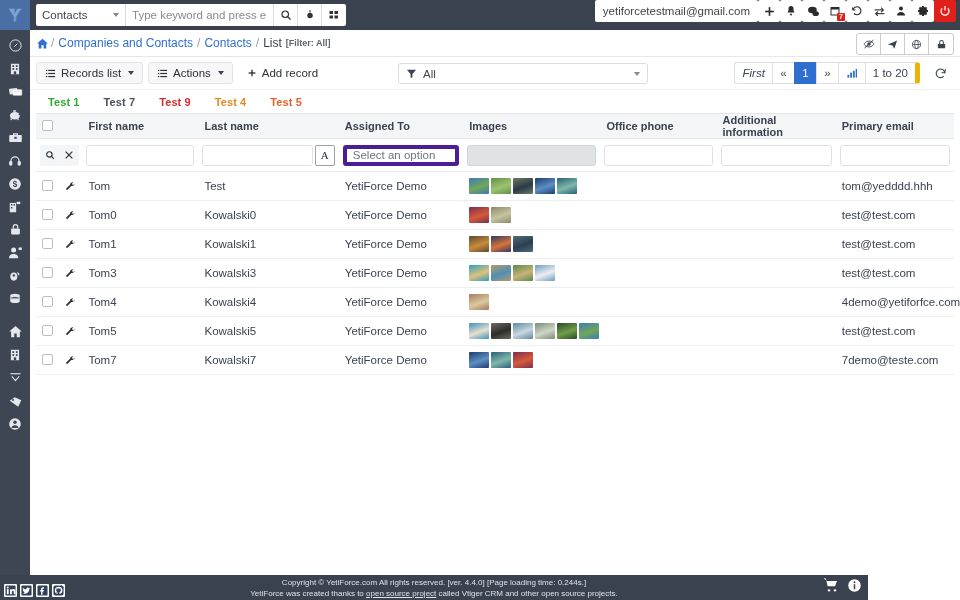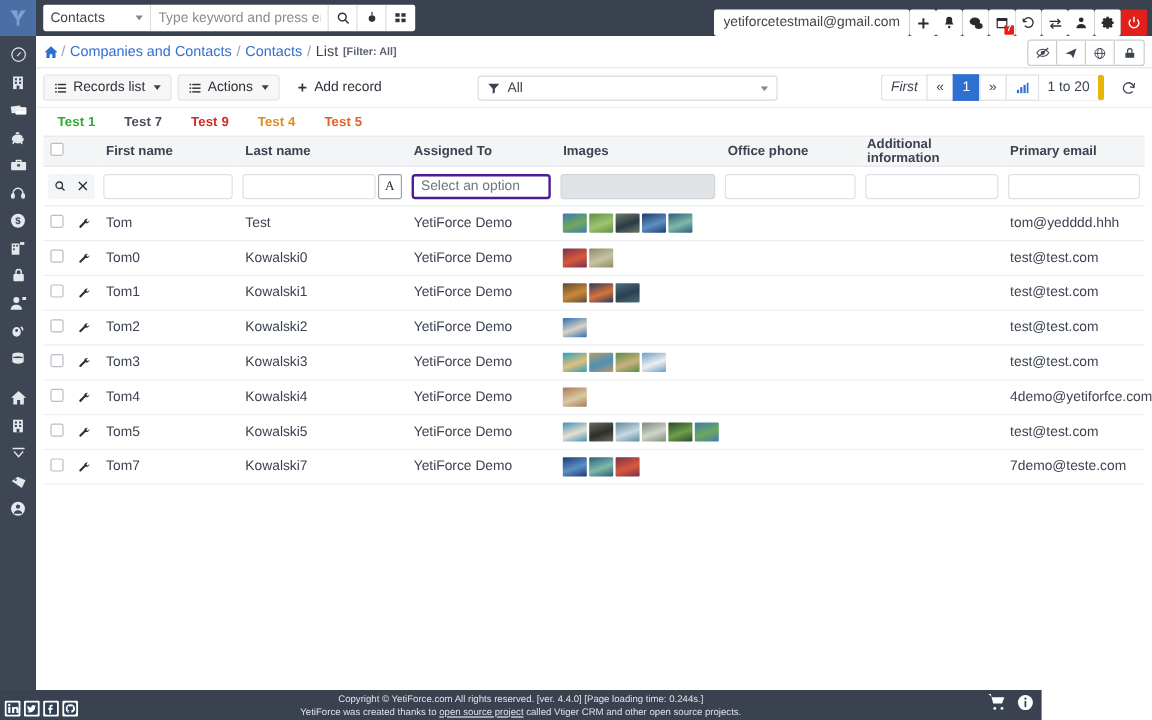--- a/index.html
+++ b/index.html
@@ -47,21 +47,21 @@
   }
   .search-input::placeholder { color: #8a8a8a; }
   .sbtn {
     width: 24px; height: 22px; display: flex; align-items: center;
     justify-content: center; border-right: 1px solid #dcdcdc; color: #333;
   }
   .sbtn:last-child { border-right: none; }
 
   #topbar-right {
     position: absolute; right: 4px; top: 0; height: 30px;
-    display: flex; align-items: flex-end; gap: 0;
+    display: flex; align-items: flex-start; gap: 0;
   }
   .email-box {
     height: 22px; background: #fff; border-radius: 2px;
     display: flex; align-items: center; padding: 0 8px;
     font-size: 11.5px; color: #444;
   }
   .tb-icon {
     width: 22px; height: 22px; background: #fff; border-radius: 2px;
     display: flex; align-items: center; justify-content: center;
     color: #2b2b2b; position: relative;
@@ -196,21 +196,21 @@
   }
   .f-input.disabled { background: #dfe3e6; border-color: #d2d6da; }
   .f-input-wrap { display: flex; align-items: center; }
   .f-az {
     width: 20px; height: 21px; margin-left: 2px; border: 1px solid #9aa1ab;
     border-radius: 2px; display: flex; align-items: center; justify-content: center;
     font-size: 11px; color: #2c3038; font-family: "Liberation Serif", serif;
     background: #fff; flex: 0 0 20px;
   }
   .f-select {
-    width: 100%; height: 21px; border: 2px solid #4c1d95; border-radius: 3px;
+    width: 100%; height: 21px; border: 4px solid #4c1d95; border-radius: 3px;
     background: #fff; display: flex; align-items: center; padding: 0 6px;
     font-size: 11.5px; color: #6f757d;
   }
 
   tbody.rows td {
     height: 29px; padding: 0 6px; font-size: 11.5px; color: #3b4250;
     border-bottom: 1px solid #eceef0; vertical-align: middle;
   }
   .row-chk {
     width: 11px; height: 11px; border: 1px solid #b9bdc4; border-radius: 2px;
@@ -721,39 +721,20 @@
             <td></td>
             <td>test@test.com</td>
           </tr>
           <tr>
             <td><span class="row-chk"></span></td>
             <td><span class="wrench">
                 <svg width="11" height="11" viewBox="0 0 24 24" fill="currentColor">
                   <path d="M21 5.5a5.5 5.5 0 01-7.3 5.2L5.5 19a2 2 0 01-2.8-2.8l8.3-8.2A5.5 5.5 0 0118 3.2l-3 3 2.8 2.8 3-3c.1.5.2 1 .2 1.5z"></path>
                 </svg>
               </span></td>
-            <td>Tom2</td>
-            <td>Kowalski2</td>
-            <td>YetiForce Demo</td>
-            <td>
-              <div class="thumbs">
-                <span class="thumb" style="background: linear-gradient(160deg, rgb(47, 111, 176) 0%, rgb(217, 210, 196) 55%, rgb(47, 111, 176) 100%);"></span>
-              </div>
-            </td>
-            <td></td>
-            <td></td>
-            <td>test@test.com</td>
-          </tr>
-          <tr>
-            <td><span class="row-chk"></span></td>
-            <td><span class="wrench">
-                <svg width="11" height="11" viewBox="0 0 24 24" fill="currentColor">
-                  <path d="M21 5.5a5.5 5.5 0 01-7.3 5.2L5.5 19a2 2 0 01-2.8-2.8l8.3-8.2A5.5 5.5 0 0118 3.2l-3 3 2.8 2.8 3-3c.1.5.2 1 .2 1.5z"></path>
-                </svg>
-              </span></td>
             <td>Tom3</td>
             <td>Kowalski3</td>
             <td>YetiForce Demo</td>
             <td>
               <div class="thumbs">
                 <span class="thumb" style="background: linear-gradient(160deg, rgb(42, 160, 192) 0%, rgb(224, 192, 122) 55%, rgb(42, 160, 192) 100%);"></span>
                 <span class="thumb" style="background: linear-gradient(160deg, rgb(181, 154, 106) 0%, rgb(79, 143, 184) 55%, rgb(181, 154, 106) 100%);"></span>
                 <span class="thumb" style="background: linear-gradient(160deg, rgb(90, 138, 74) 0%, rgb(201, 178, 122) 55%, rgb(90, 138, 74) 100%);"></span>
                 <span class="thumb" style="background: linear-gradient(160deg, rgb(106, 158, 196) 0%, rgb(238, 238, 238) 55%, rgb(106, 158, 196) 100%);"></span>
               </div>

